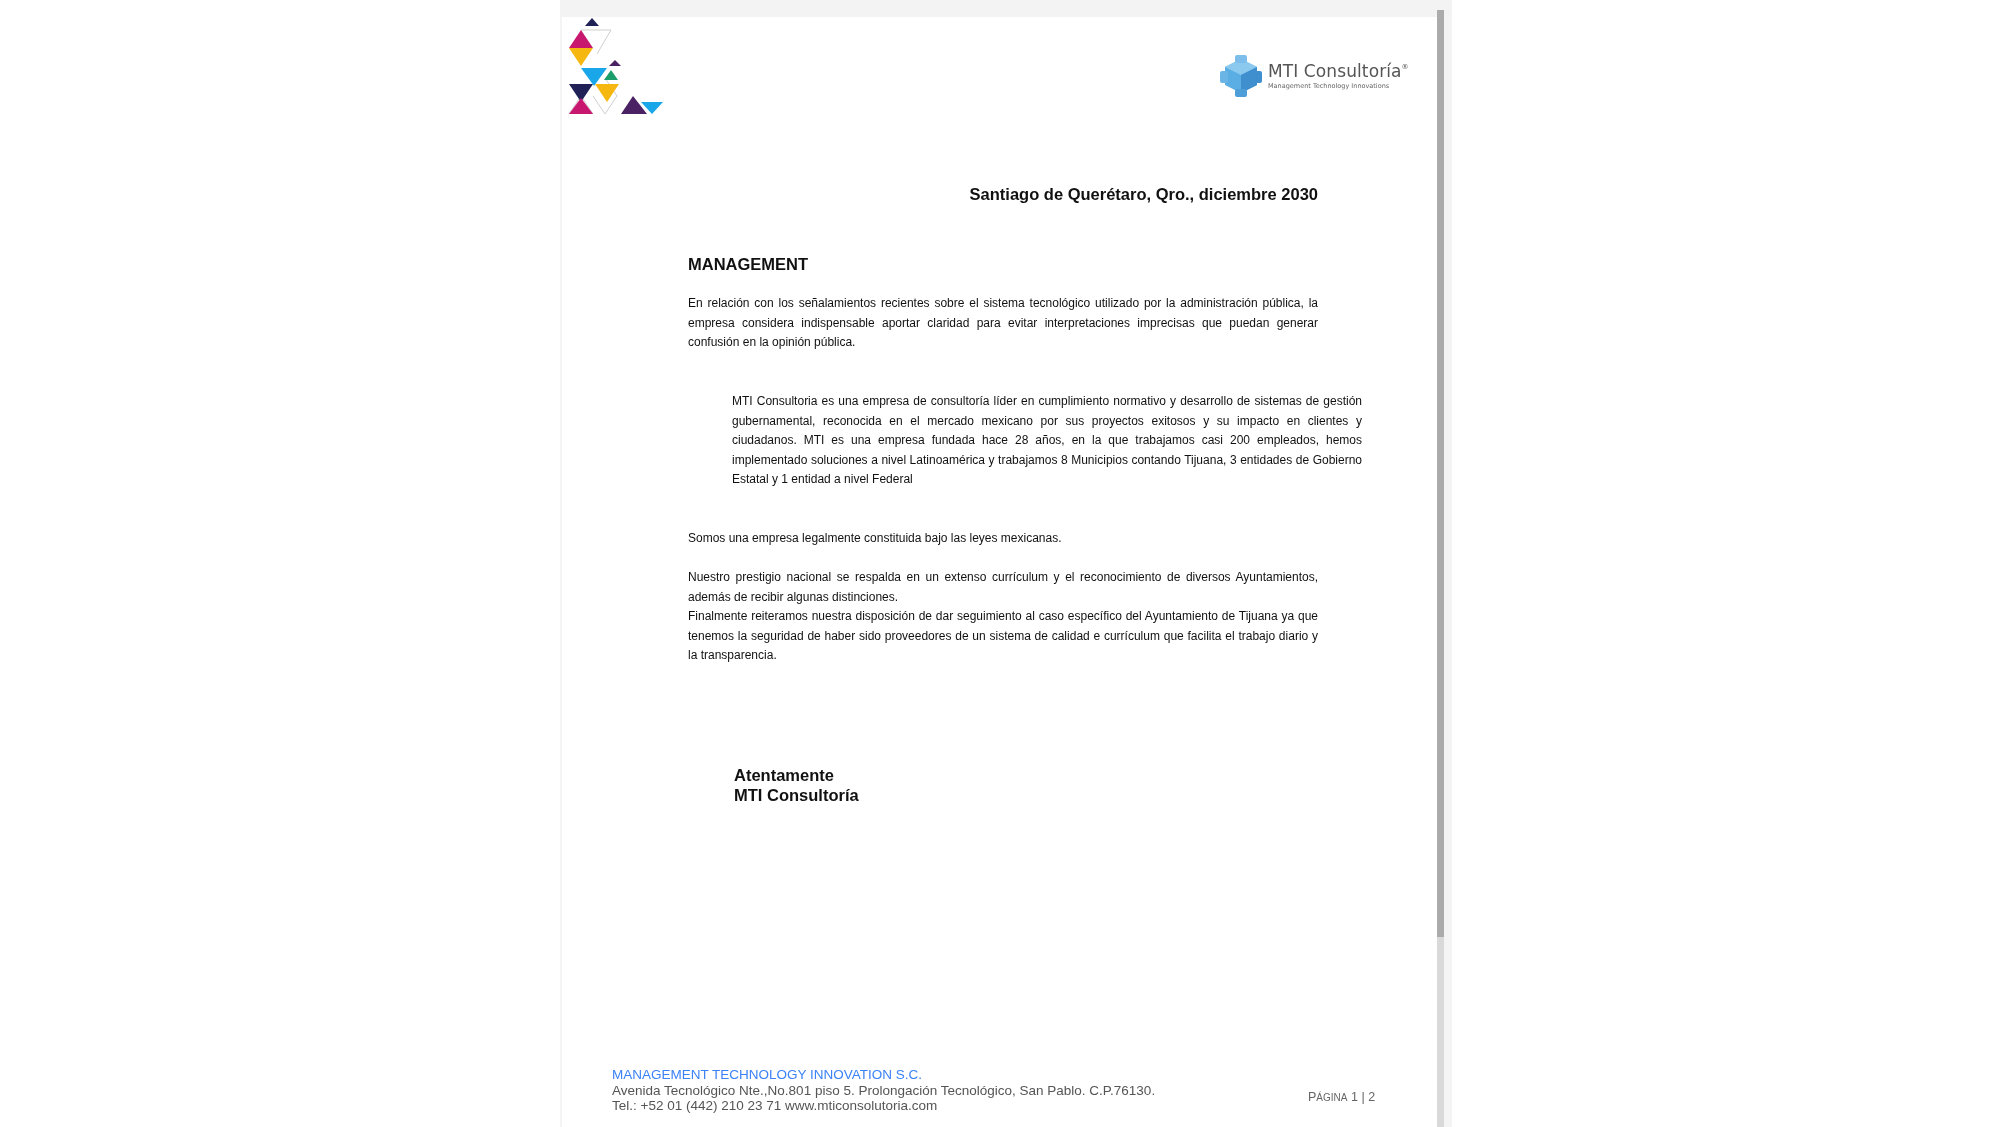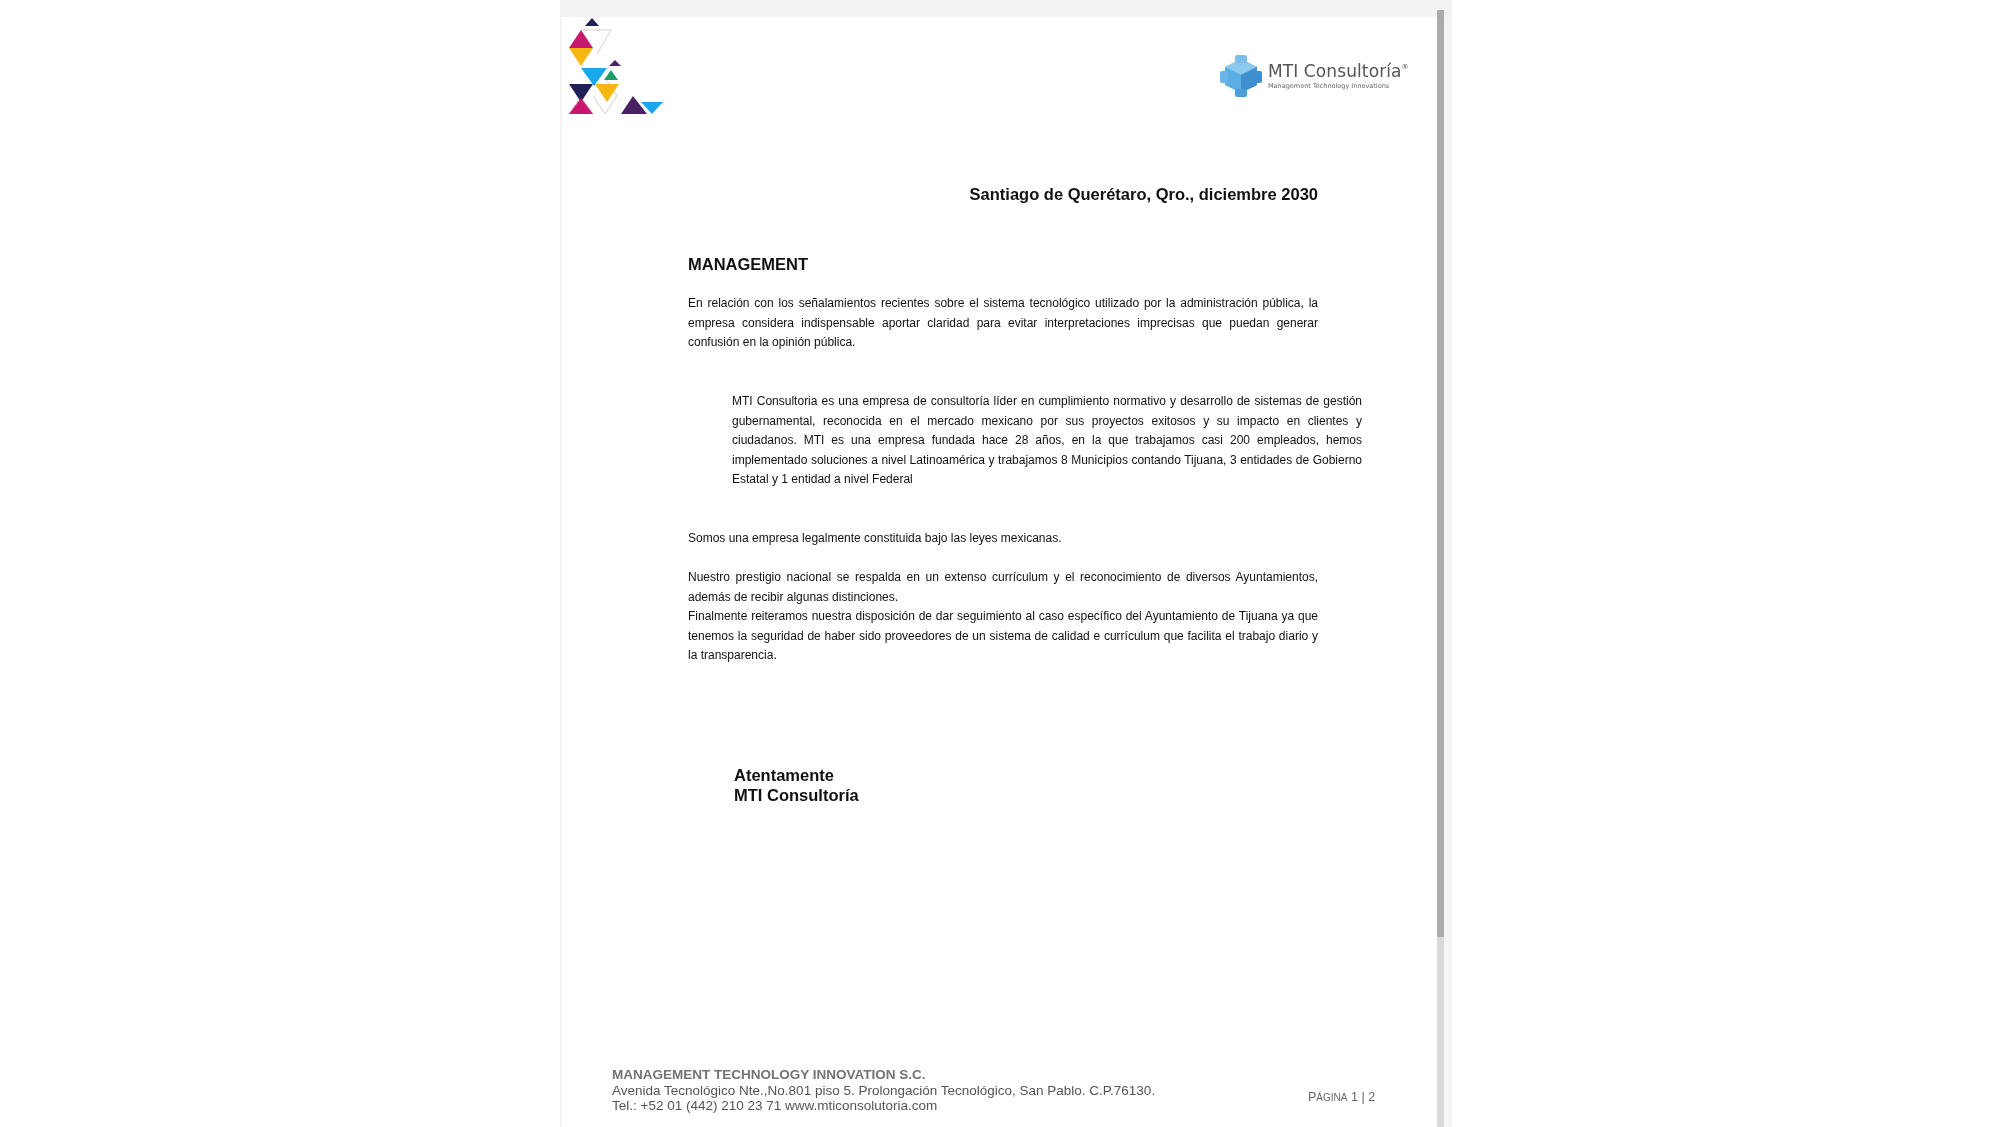--- a/index.html
+++ b/index.html
@@ -138,22 +138,22 @@
     }
     .footer {
       position: absolute;
       left: 612px;
       top: 1067px;
       font-size: 13.5px;
       line-height: 15.6px;
       color: #555;
     }
     .footer .company {
-      font-weight: bold;
-      color: #737373;
+      font-weight: normal;
+      color: #3b82f6;
       font-size: 13.5px;
     }
     .page-number {
       position: absolute;
       left: 1308px;
       top: 1090px;
       font-size: 12.5px;
       color: #666;
       white-space: nowrap;
     }

